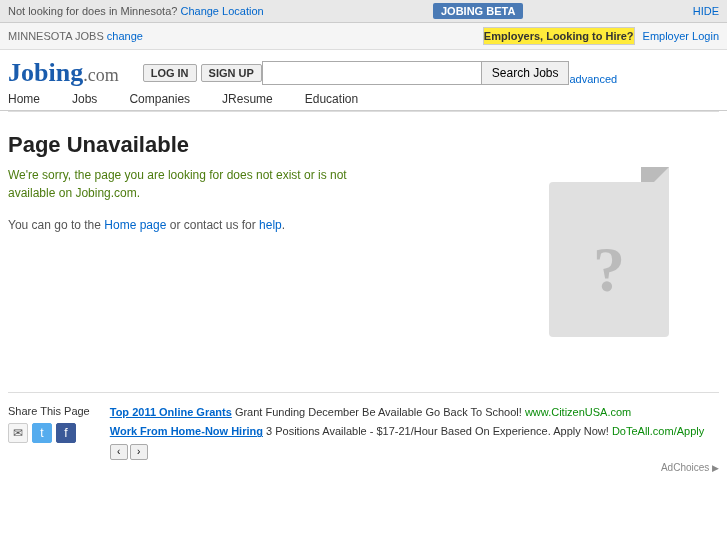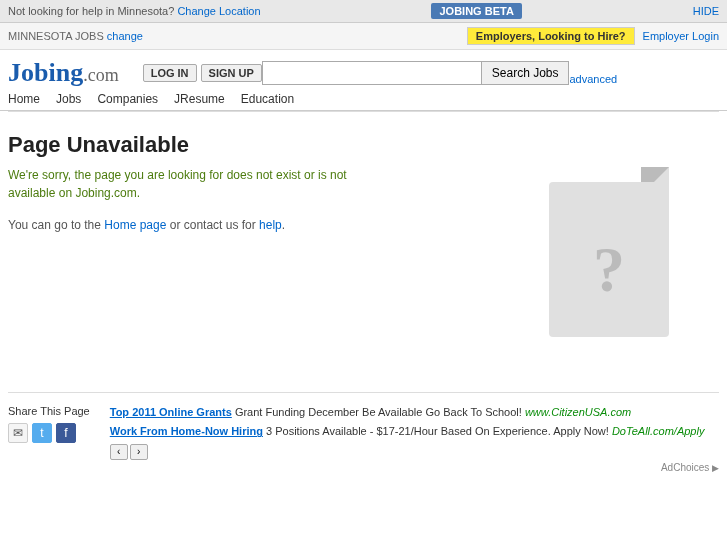--- a/index.html
+++ b/index.html
@@ -36,21 +36,21 @@
       justify-content: space-between;
       padding: 4px 8px;
       font-size: 11px;
     }
     .minnesota-left { color: #333; font-weight: bold; }
     .minnesota-left span { color: #666; font-weight: normal; font-size: 11px; }
     .minnesota-right { display: flex; align-items: center; gap: 8px; }
     .employers-btn {
       background: #ffeb3b;
       border: 1px solid #ccc;
-      padding: 2px 8px;
+      padding: 2px 0;
       font-size: 11px;
       font-weight: bold;
       color: #333;
       cursor: pointer;
     }
     .employer-login { color: #0066cc; text-decoration: none; font-size: 11px; }
 
     
     .header {
       padding: 8px 8px 0 8px;
@@ -94,21 +94,21 @@
       font-size: 12px;
       cursor: pointer;
       font-weight: normal;
     }
     .advanced-link { color: #0066cc; text-decoration: none; font-size: 11px; margin-top: 2px; }
 
     
     .nav {
       padding: 4px 8px 4px 8px;
       display: flex;
-      gap: 16px;
+      gap: 32px;
       border-bottom: 1px solid #ccc;
       font-size: 12px;
     }
     .nav a { color: #333; text-decoration: none; font-size: 12px; }
 
     
     .main {
       display: flex;
       padding: 20px 8px;
       min-height: 280px;
@@ -208,21 +208,21 @@
       color: #555;
     }
     .share-icon.email { background: #f5f5f5; }
     .share-icon.twitter { background: #55acee; color: white; border-color: #55acee; }
     .share-icon.facebook { background: #3b5998; color: white; border-color: #3b5998; }
 
     .ads-section { flex: 1; }
     .ad-item { margin-bottom: 4px; line-height: 1.4; }
     .ad-title { color: #0066cc; text-decoration: underline; font-weight: bold; font-size: 11px; cursor: pointer; }
     .ad-desc { color: #333; font-size: 11px; }
-    .ad-url { color: #0a8c0a; font-size: 11px; font-style: italic; }
+    .ad-url { color: #0a8c0a; font-size: 11px; }
     .ad-nav { display: flex; gap: 2px; margin-top: 4px; }
     .ad-nav-btn {
       border: 1px solid #aaa;
       background: #f0f0f0;
       width: 18px;
       height: 16px;
       display: flex;
       align-items: center;
       justify-content: center;
       font-size: 10px;
@@ -230,21 +230,21 @@
       border-radius: 2px;
     }
     .adchoices { text-align: right; font-size: 10px; color: #888; margin-top: 2px; }
     .adchoices-icon { font-size: 9px; }
   </style>
 </head>
 <body>
 
 <div class="top-bar">
   <div class="top-bar-left">
-    <span>Not looking for help in Minnesota?</span>
+    <span>Not looking for does in Minnesota?</span>
     <a href="#">Change Location</a>
   </div>
   <div class="jobing-beta">JOBING BETA</div>
   <a href="#" class="hide-link">HIDE</a>
 </div>
 
 <div class="minnesota-bar">
   <div class="minnesota-left">
     <span>MINNESOTA JOBS</span>
     <span style="color:#0066cc;cursor:pointer;">change</span>

